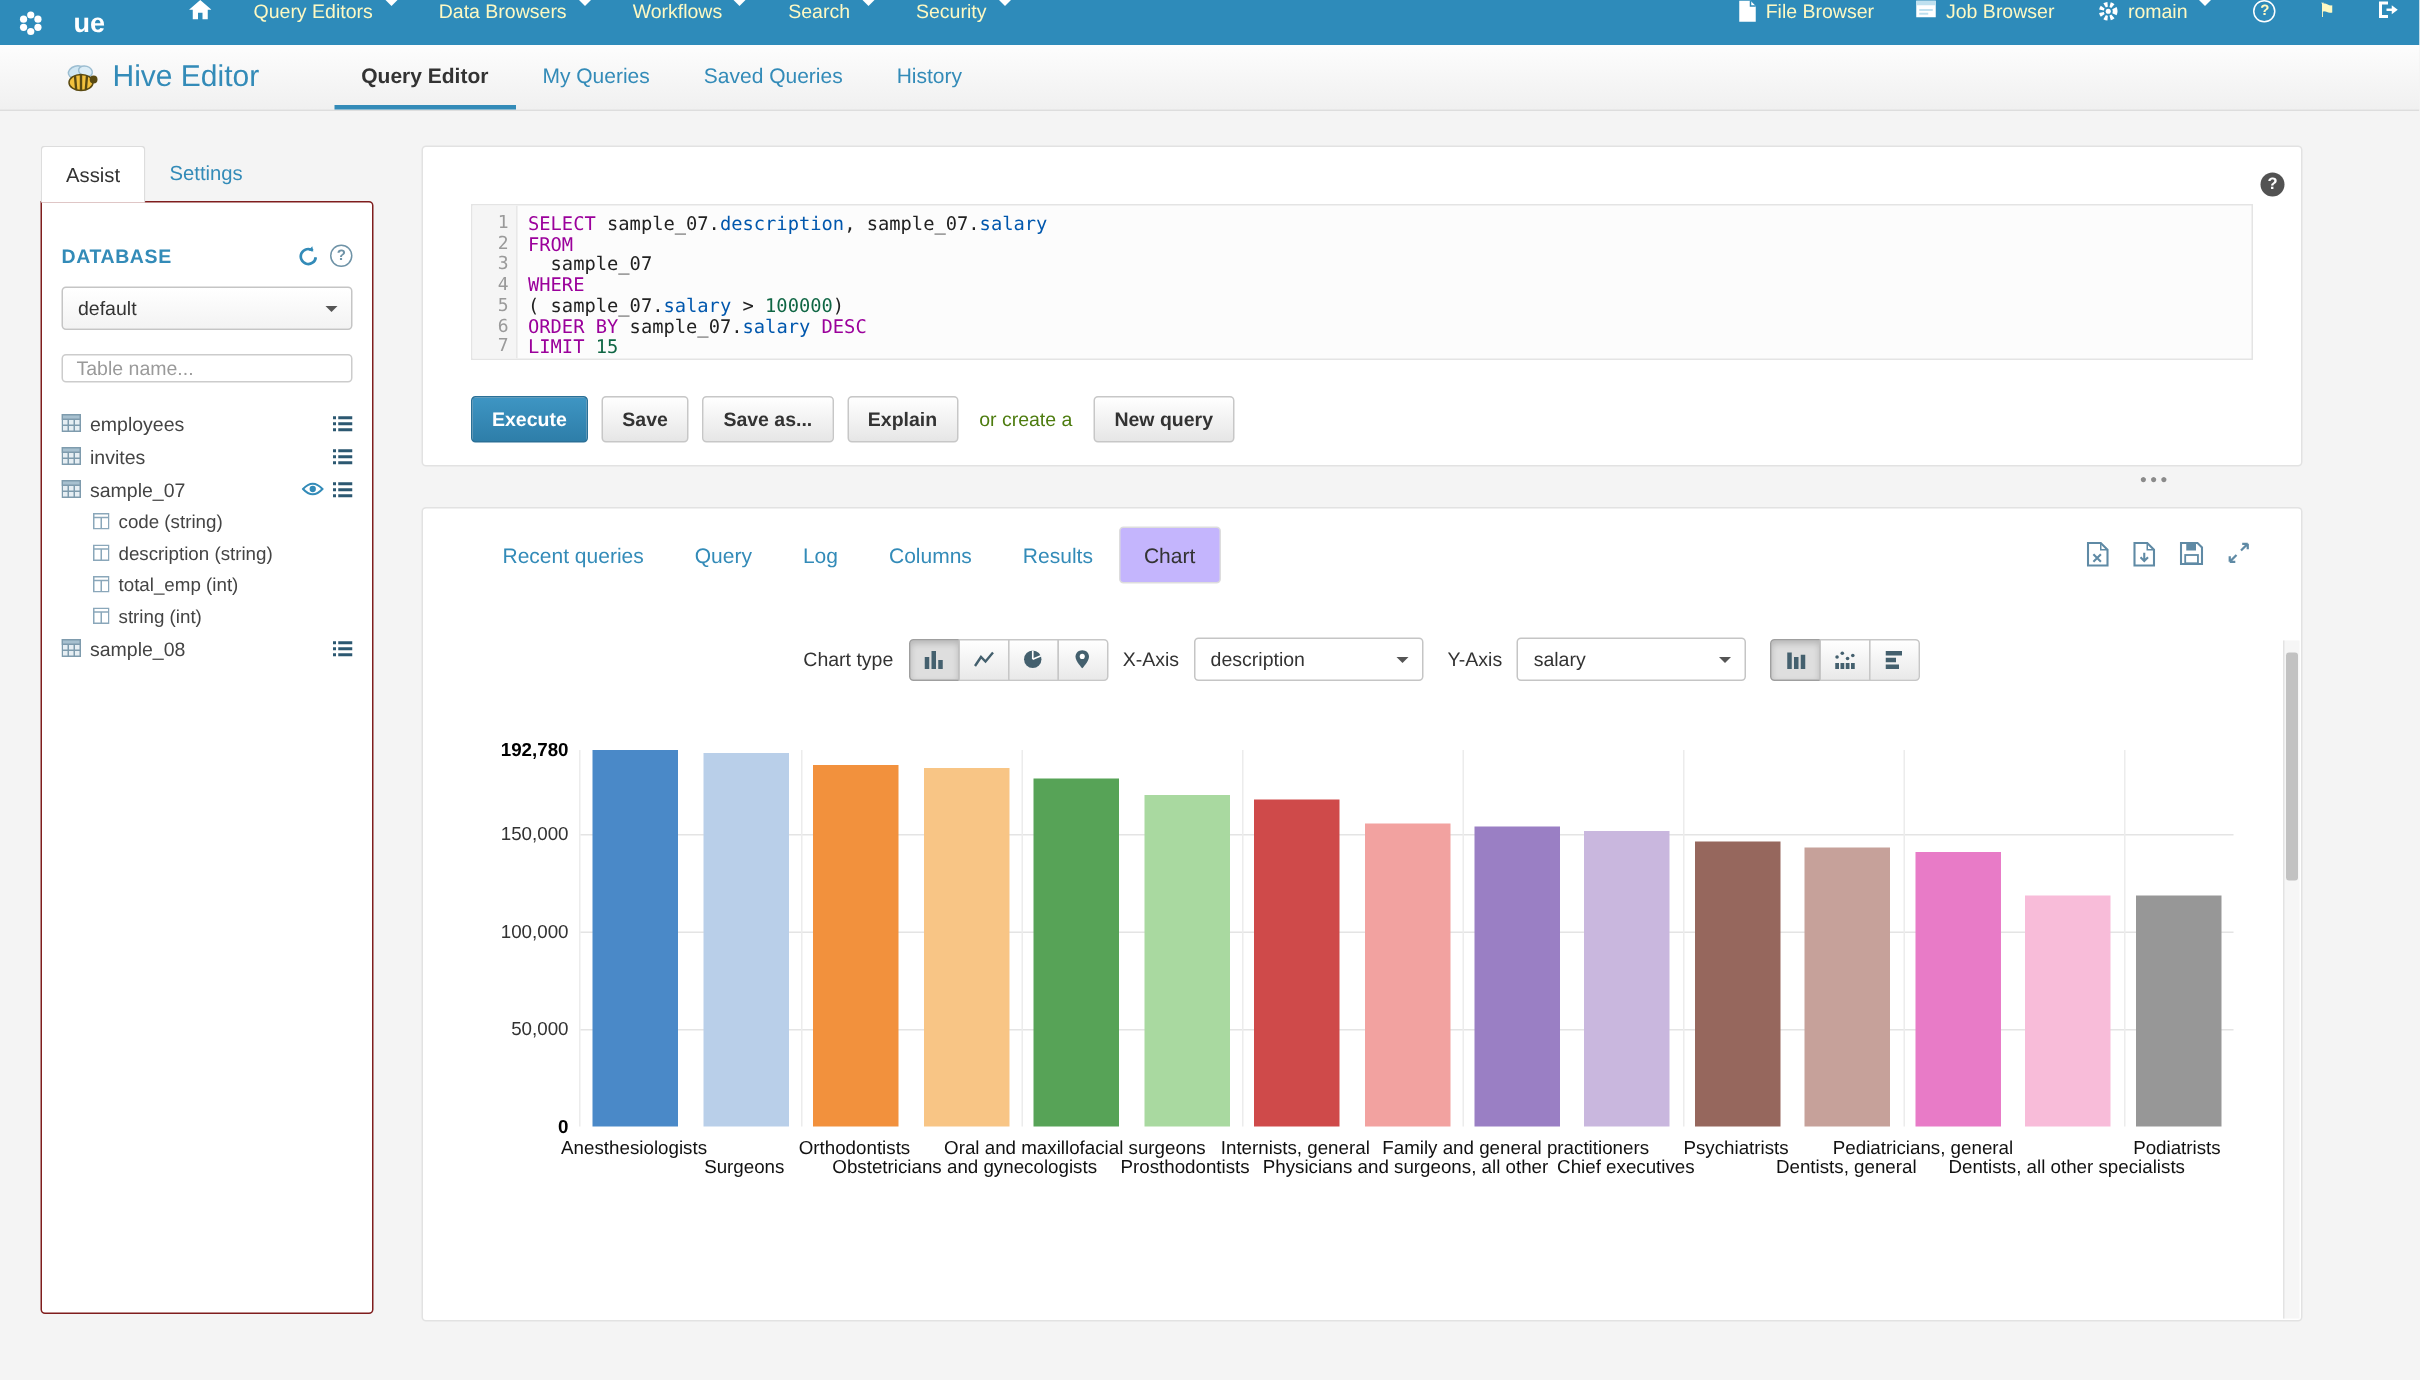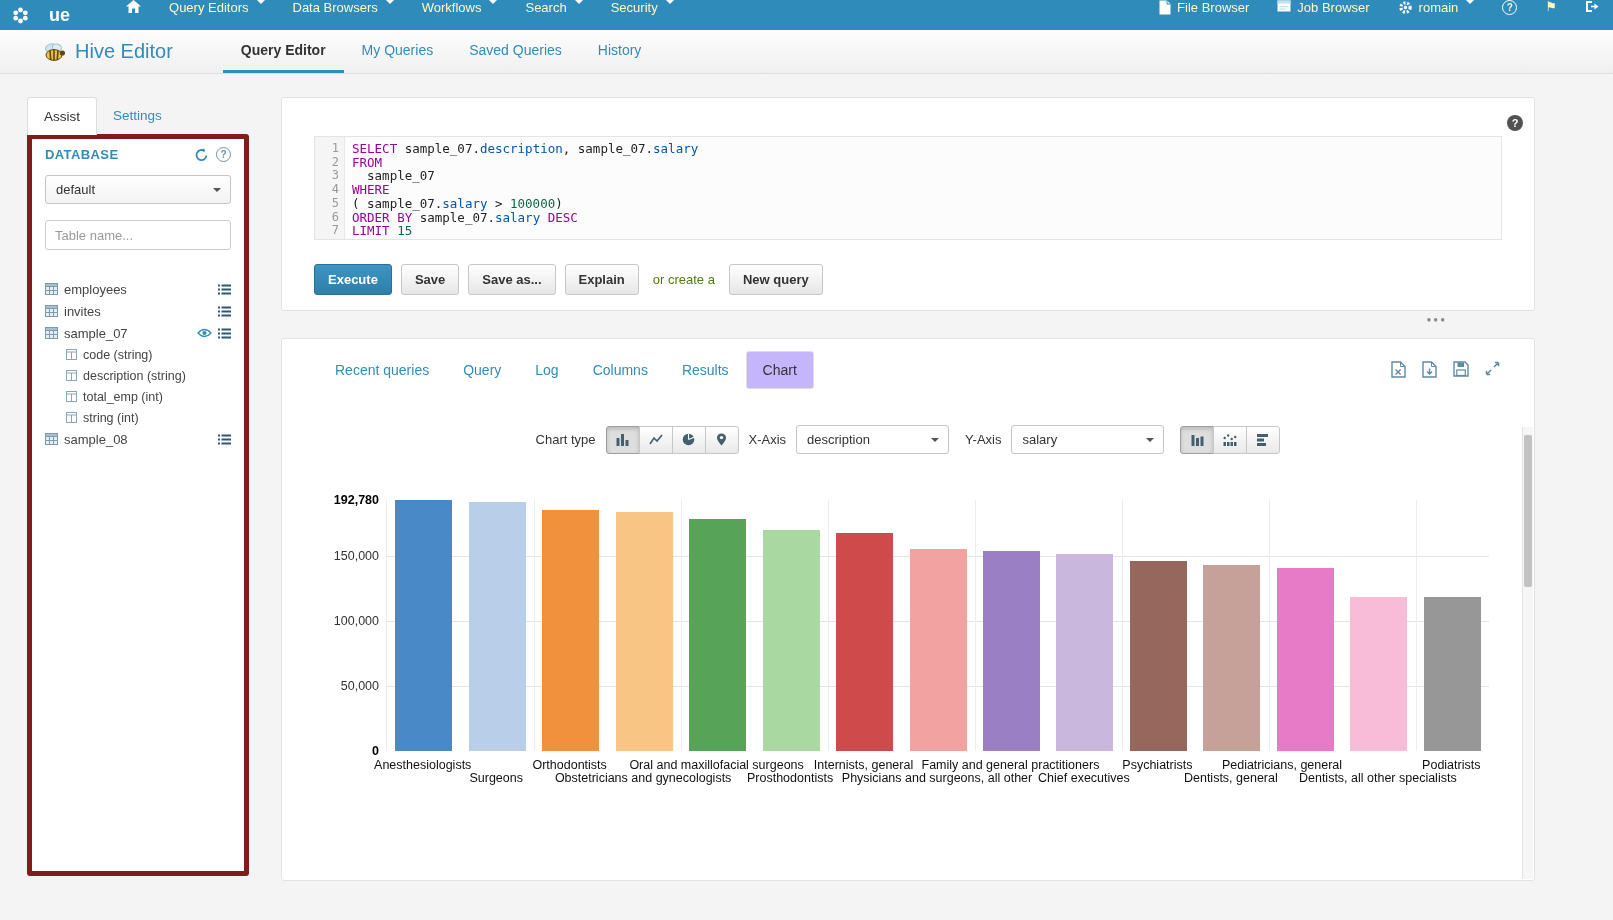--- a/index.html
+++ b/index.html
@@ -25,30 +25,30 @@
 
 
 .content{display:flex;gap:32px;padding:23px 78px 0 27px}
 
 
 .assist{width:222px;flex:none}
 .assist-tabs{display:flex;align-items:flex-end}
 .assist-tab{padding:11px 16px;font-size:13.5px;cursor:pointer}
 .assist-tab.active{background:#fff;border:1px solid #ddd;border-bottom:none;border-radius:3px 3px 0 0;margin-bottom:-1px;position:relative;z-index:2;color:#333}
 .assist-tab.link{color:#338bb8}
-.assist-body{background:#fff;border:5px solid #7f1d1d;border-radius:0 3px 3px 3px;padding:8px 13px;height:742px;position:relative;z-index:1}
+.assist-body{background:#fff;border:1px solid #7f1d1d;border-radius:0 3px 3px 3px;padding:28px 13px;height:742px;position:relative;z-index:1}
 .db-header{display:flex;align-items:center;justify-content:space-between}
 .db-title{color:#338bb8;font-weight:bold;font-size:13px;letter-spacing:.4px}
 .db-icons{display:flex;align-items:center;gap:7px}
 .circle-help.gray{border-color:#6f93a7;color:#6f93a7}
 .db-select{margin-top:13px;position:relative;height:29px;border:1px solid #c5c5c5;border-radius:3px;background:linear-gradient(#fff,#f3f3f3);font-size:13px;color:#333;display:flex;align-items:center;padding:0 10px;cursor:pointer}
 .sel-caret{position:absolute;right:9px;top:12px;width:0;height:0;border-left:4px solid transparent;border-right:4px solid transparent;border-top:4px solid #555}
-.table-filter{margin-top:16px;width:100%;height:30px;border:1px solid #ccc;border-radius:3px;padding:0 9px;font-size:13px;font-family:inherit;color:#333}
+.table-filter{margin-top:16px;width:100%;height:19px;border:1px solid #ccc;border-radius:3px;padding:0 9px;font-size:13px;font-family:inherit;color:#333}
 .table-filter::placeholder{color:#9a9a9a}
-#table-list{margin-top:28px}
+#table-list{margin-top:16px}
 .table-row{display:flex;align-items:center;gap:6px;height:22px;font-size:13px;color:#444;cursor:pointer}
 .row-icons{margin-left:auto;display:flex;align-items:center;gap:6px}
 .row-ic{display:flex;cursor:pointer}
 .col-row{display:flex;align-items:center;gap:6px;height:21px;font-size:12.5px;color:#444;padding-left:21px;cursor:pointer}
 
 
 .main-col{flex:1;min-width:0}
 .card{background:#fff;border:1px solid #e2e2e2;border-radius:3px}
 .query-card{position:relative;padding:38px 32px 16px;height:214px}
 .help-badge{position:absolute;top:17px;right:11px;width:16px;height:16px;border-radius:50%;background:#525252;color:#fff;font-size:11px;font-weight:bold;display:flex;align-items:center;justify-content:center;cursor:pointer}

